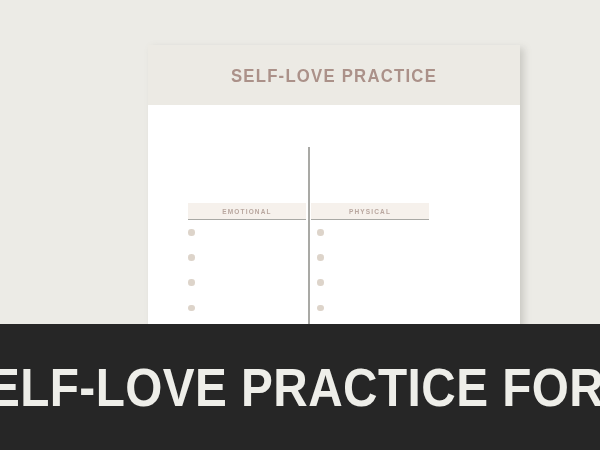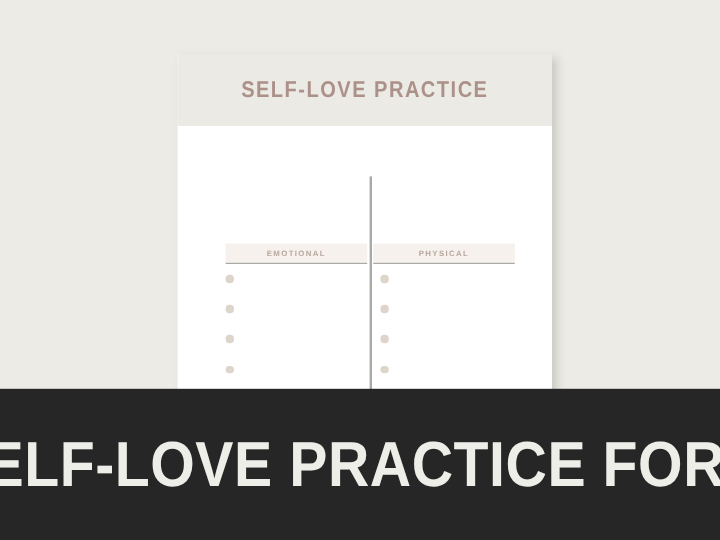--- a/index.html
+++ b/index.html
@@ -20,21 +20,21 @@
     position: absolute;
     inset: 0;
     background: #ecebe6;
   }
 
   
   #worksheet-card {
     position: absolute;
     left: 148px;
     top: 45px;
-    width: 312px;
+    width: 372px;
     height: 290px;
     background: #ffffff;
     box-shadow: 4px 3px 7px rgba(120,118,112,0.28);
     overflow: hidden;
   }
 
   #card-header-band {
     position: absolute;
     left: 0;
     top: 0;

